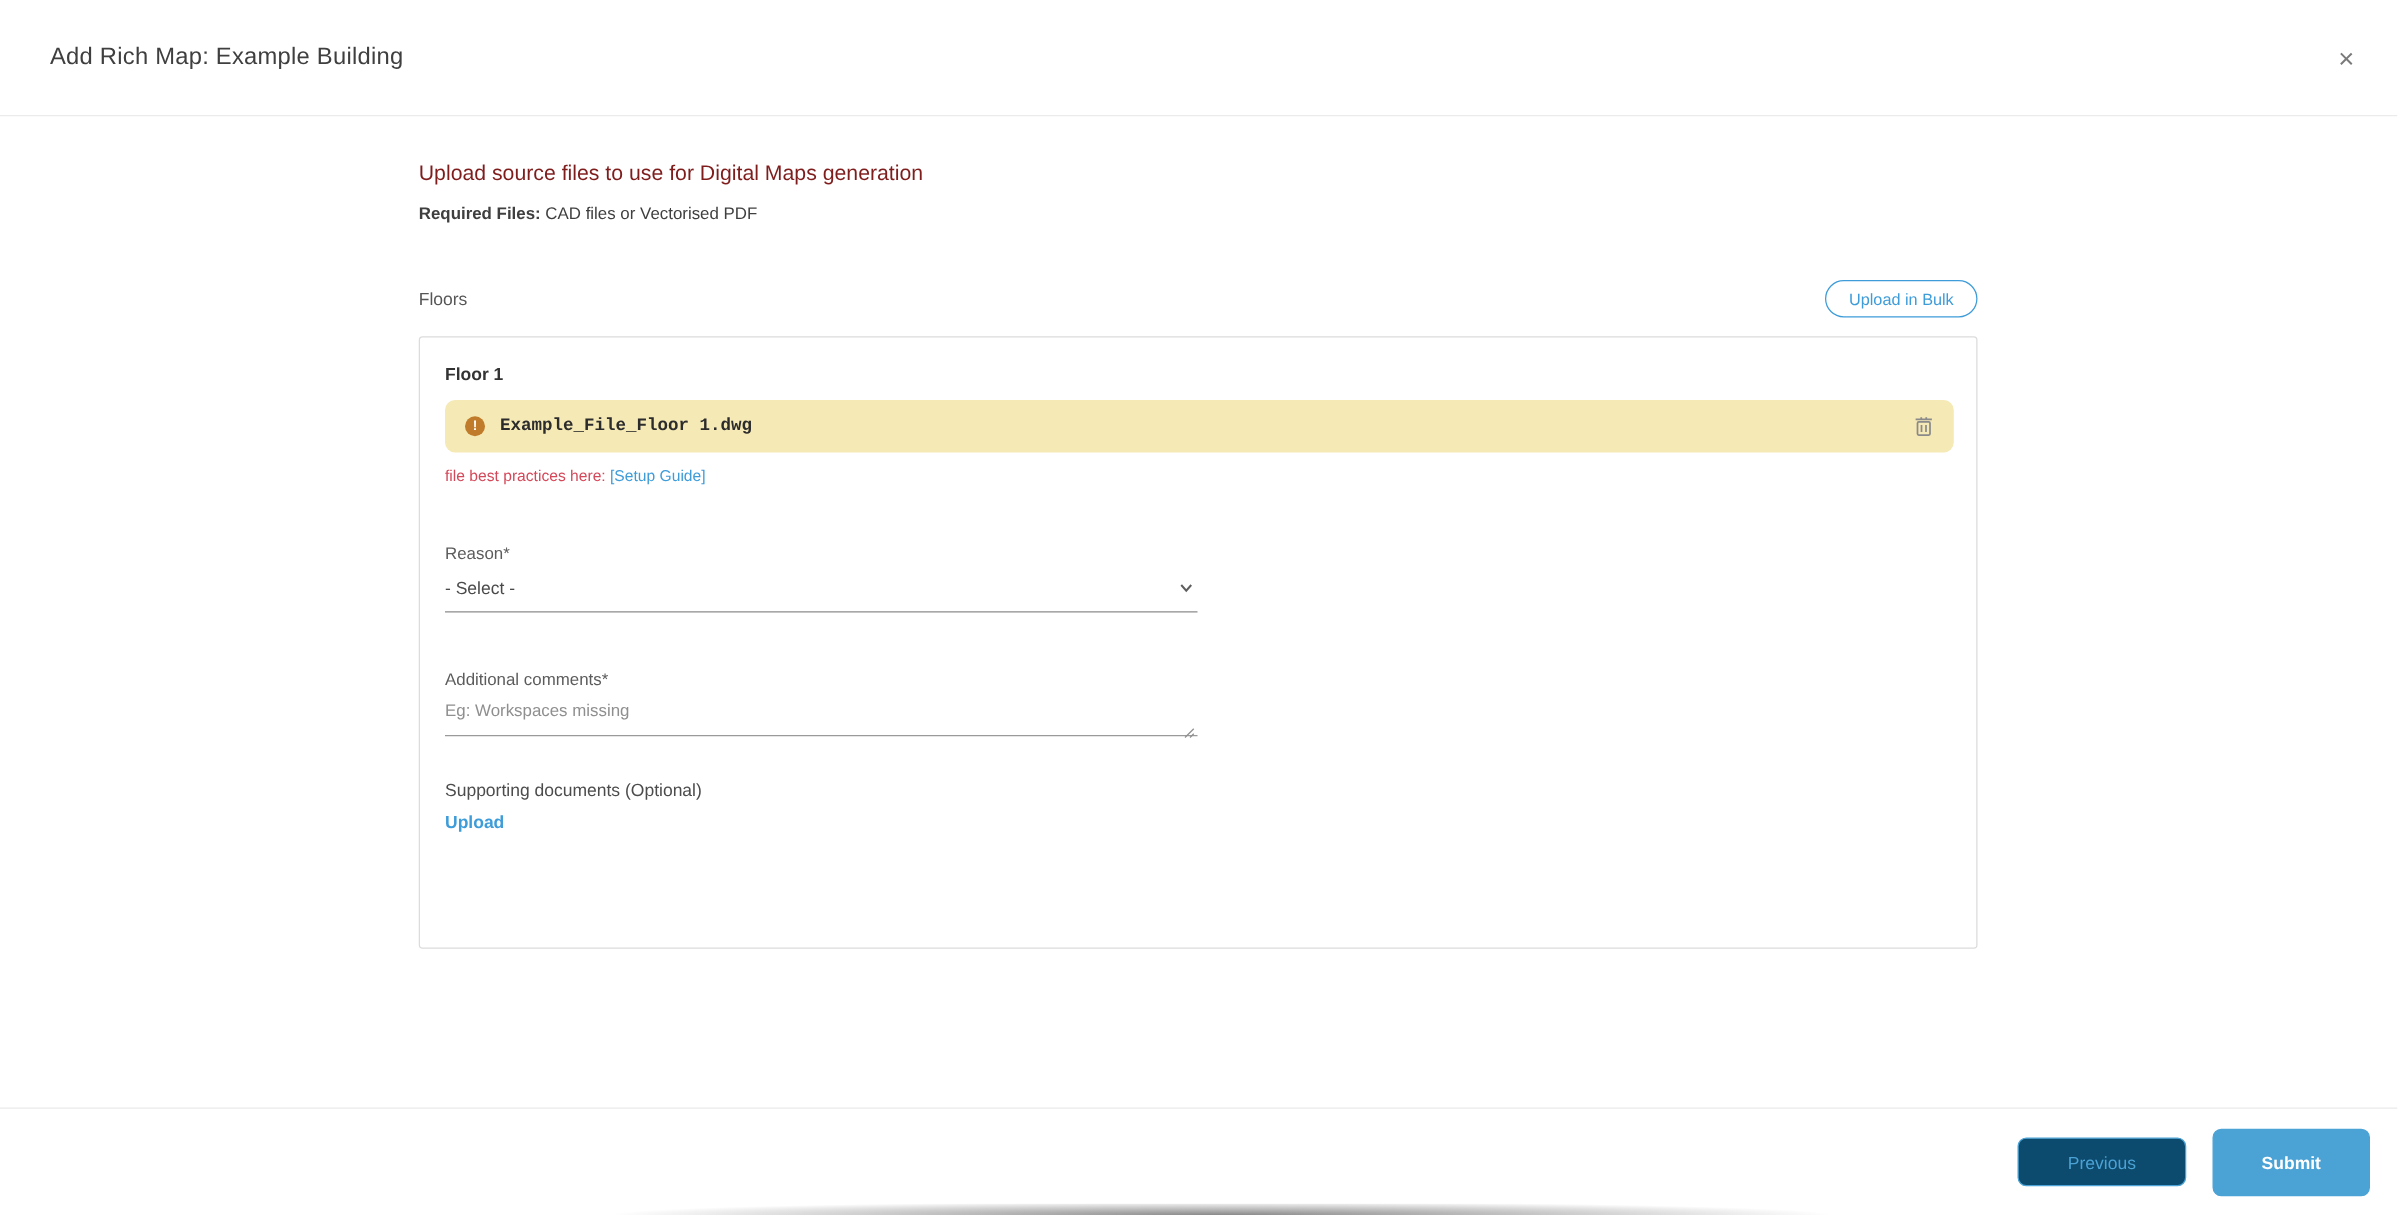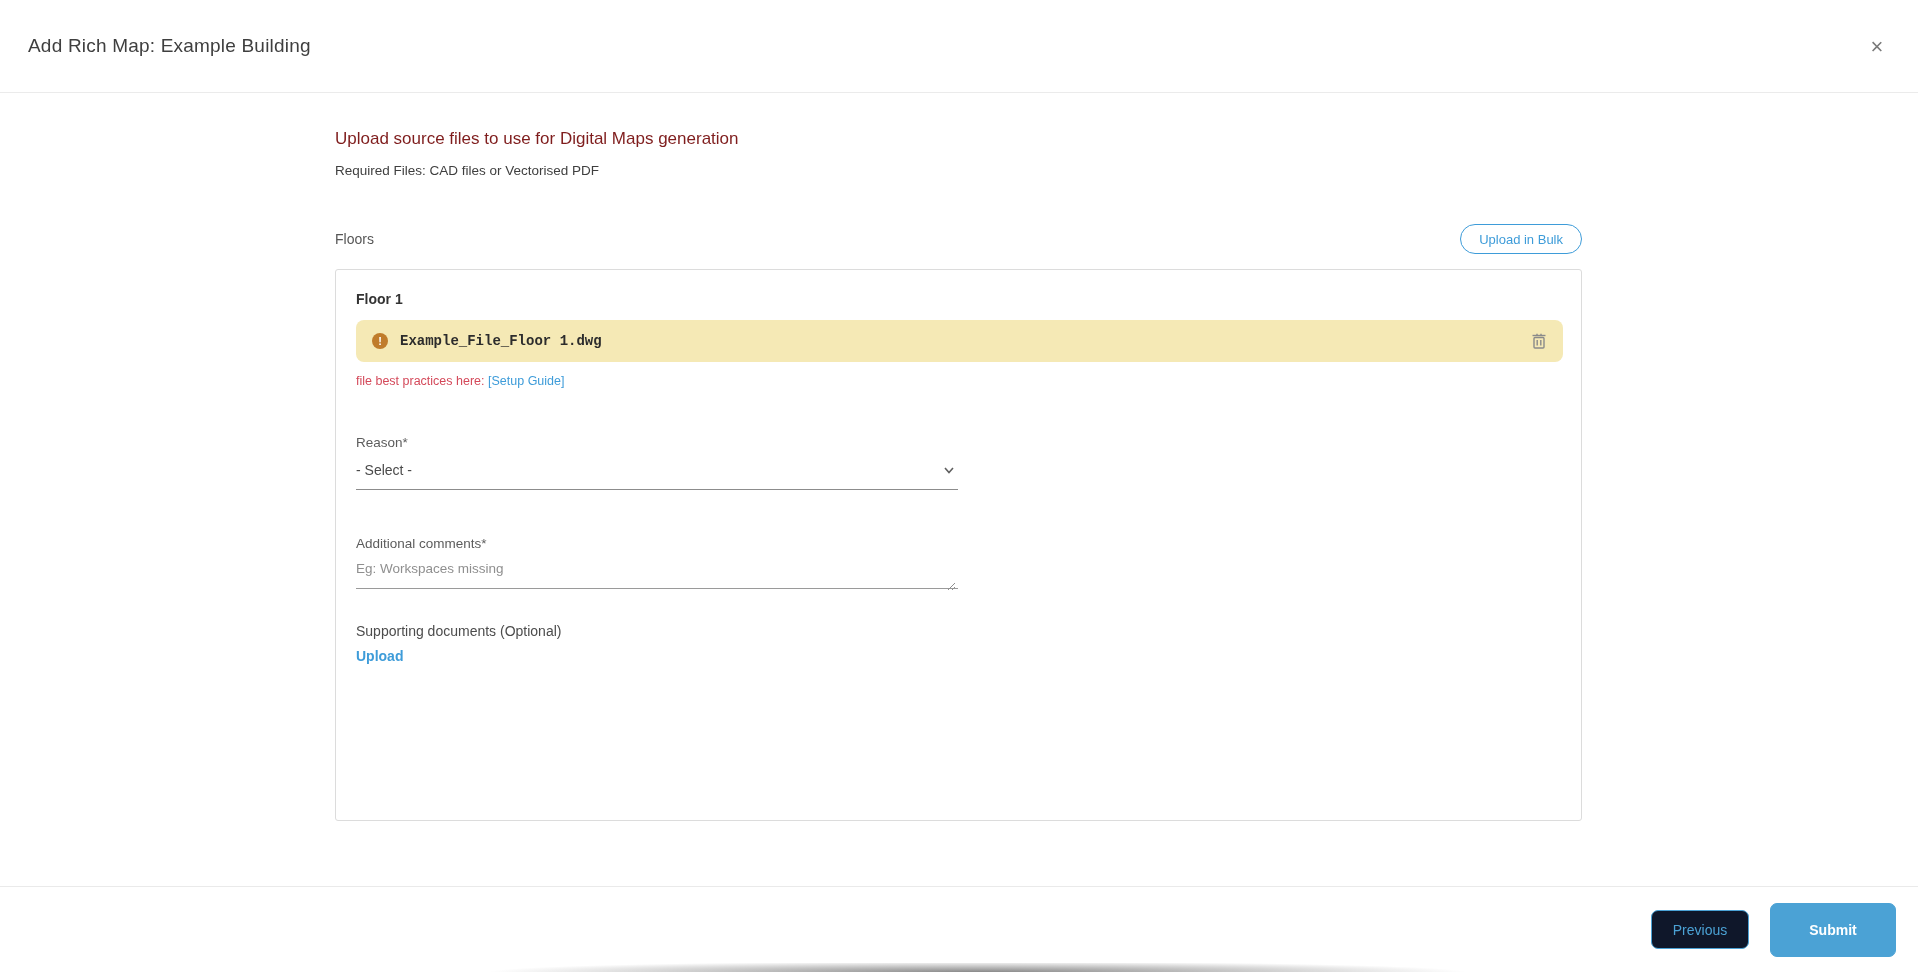--- a/index.html
+++ b/index.html
@@ -10,52 +10,52 @@
     color: #3c3c3c;
     overflow: hidden;
   }
   .modal { position: relative; width: 1918px; height: 972px; background: #fff; }
 
   
   .modal-header {
     position: absolute; top: 0; left: 0; right: 0; height: 93px;
     border-bottom: 1px solid #ebebeb;
     display: flex; align-items: center;
-    padding-left: 28px;
+    padding-left: 40px;
   }
   .modal-title { font-size: 19px; font-weight: 400; color: #3f3f3f; letter-spacing: .2px; }
   .close-btn {
     position: absolute; right: 24px; top: 30px;
     width: 34px; height: 34px;
     background: transparent; border: none; cursor: pointer;
     font-size: 22px; color: #7a7a7a; line-height: 34px; text-align: center;
     font-family: "Liberation Sans", sans-serif;
   }
 
   
   .content { position: absolute; left: 335px; top: 93px; width: 1247px; }
   .section-heading { margin-top: 36px; font-size: 17px; font-weight: 400; color: #7f1d1d; }
   .required-line { margin-top: 14px; font-size: 13.5px; color: #3f3f3f; }
-  .required-line .req-label { font-weight: 400; }
+  .required-line .req-label { font-weight: 700; }
 
   .floors-row {
     margin-top: 46px;
     display: flex; justify-content: space-between; align-items: center;
   }
   .floors-label { font-size: 14px; color: #565656; }
   .bulk-btn {
     background: #fff;
     border: 1px solid #3e9cd9; color: #3e9cd9;
     border-radius: 15px; height: 30px; padding: 0 18px;
     font-size: 13px; font-family: inherit; cursor: pointer;
   }
 
   
   .floor-card {
-    margin-top: 15px; width: 1247px; height: 552px;
+    margin-top: 15px; width: 1247px; height: 490px;
     border: 1px solid #dcdcdc; border-radius: 3px; background: #fff;
     padding: 21px 20px;
   }
   .floor-name { font-size: 14px; font-weight: 600; color: #333; }
 
   .file-bar {
     position: relative;
     margin-top: 13px; height: 42px; width: 1207px;
     background: #f5e9b5; border-radius: 8px;
     display: flex; align-items: center; padding: 0 16px;
@@ -111,22 +111,22 @@
   }
 
   
   .modal-footer {
     position: absolute; left: 0; right: 0; bottom: 0; height: 86px;
     background: #fff; border-top: 1px solid #eaeaea;
     display: flex; justify-content: flex-end; align-items: center;
     padding-right: 22px;
   }
   .prev-btn {
-    width: 98px; height: 39px; margin-right: 21px;
-    background: #0f172a; border: 1px solid #4ba2d5; color: #4ba2d5;
+    width: 135px; height: 39px; margin-right: 21px;
+    background: #0c4a6e; border: 1px solid #4ba2d5; color: #4ba2d5;
     border-radius: 7px; font-size: 14px; font-family: inherit; cursor: pointer;
   }
   .submit-btn {
     width: 126px; height: 54px;
     background: #4ba2d5; border: 1px solid #4ba2d5; color: #ffffff;
     border-radius: 7px; font-size: 14px; font-weight: 700;
     font-family: inherit; cursor: pointer;
   }
 
   .bottom-shadow {

